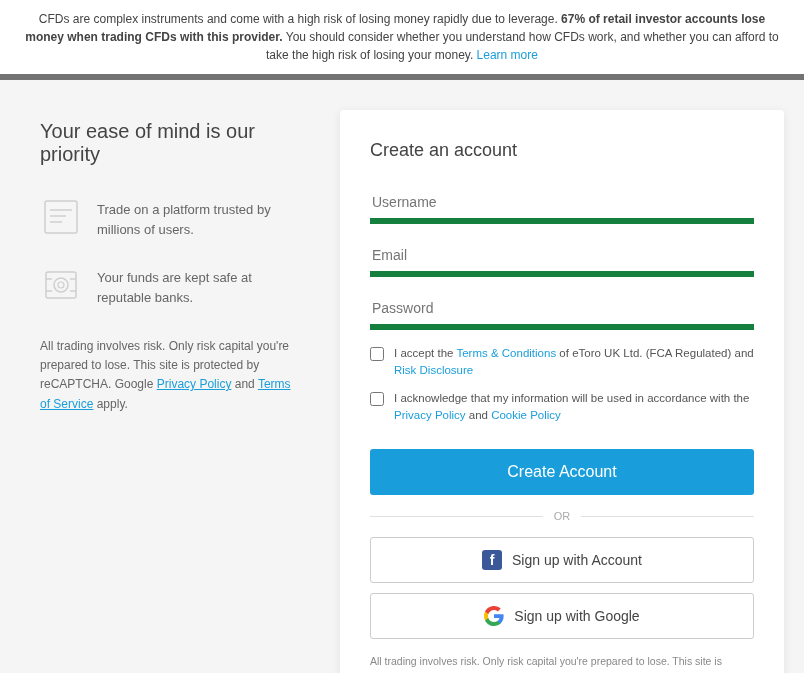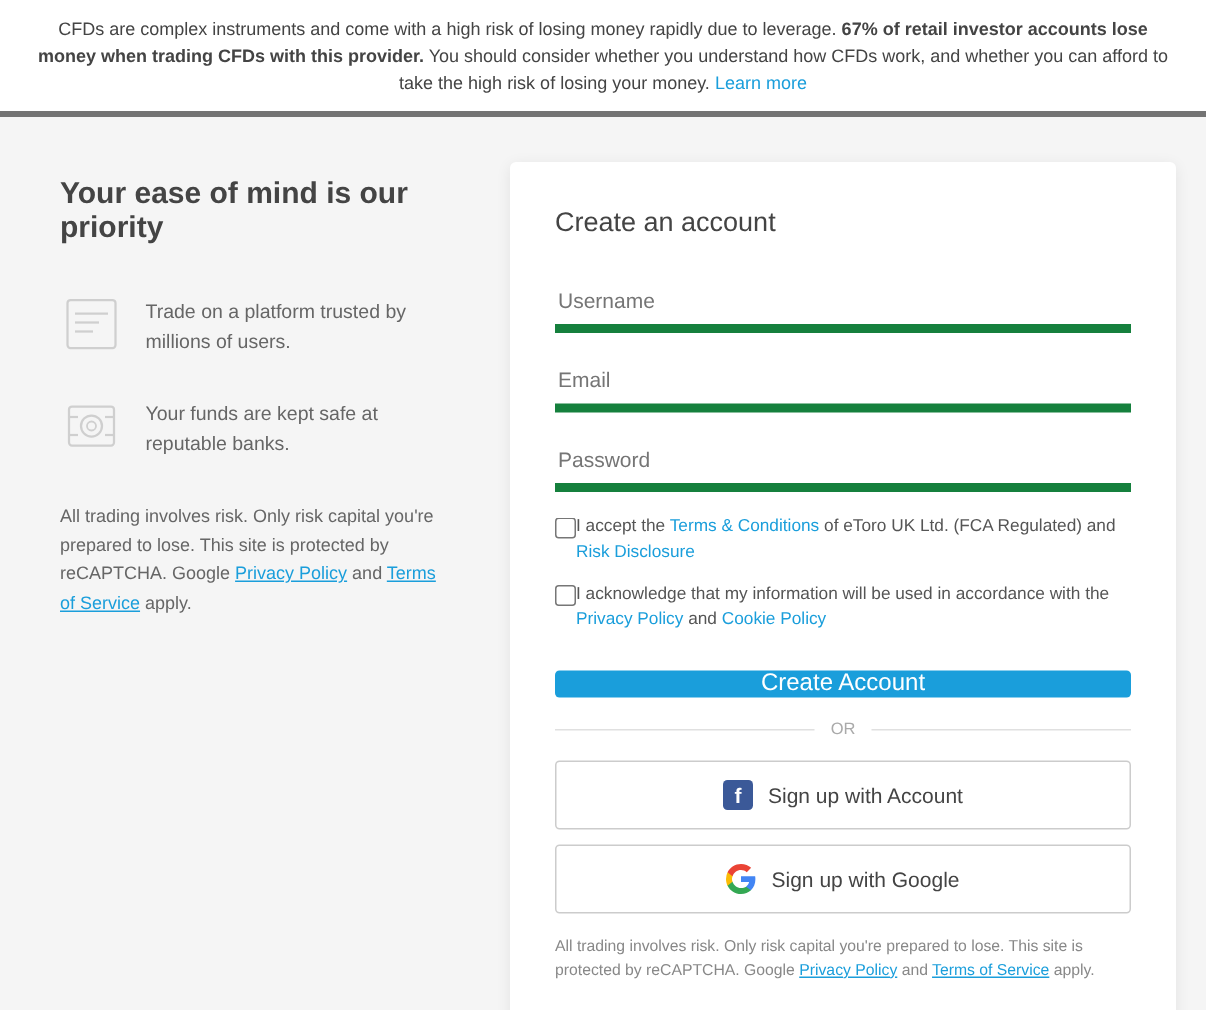--- a/index.html
+++ b/index.html
@@ -7,21 +7,21 @@
       font-family: Arial, sans-serif;
       background: #f5f5f5;
       width: 804px;
       min-height: 673px;
       font-size: 13px;
       color: #333;
     }
 
     .top-banner {
       background: #fff;
-      border-bottom: 4px solid #737373;
+      border-bottom: 6px solid #737373;
       padding: 10px 20px;
       font-size: 12px;
       color: #444;
       line-height: 1.5;
       text-align: center;
     }
     .top-banner strong { font-weight: bold; }
     .top-banner a { color: #1a9edb; text-decoration: none; }
 
     .main-content {
@@ -32,33 +32,33 @@
     }
 
     
     .left-panel {
       flex: 0 0 300px;
       padding: 10px 20px;
     }
 
     .left-panel h2 {
       font-size: 20px;
-      font-weight: 700;
+      font-weight: 400;
       color: #444;
       margin-bottom: 30px;
     }
 
     .feature-list {
       list-style: none;
       margin-bottom: 30px;
     }
 
     .feature-item {
       display: flex;
-      align-items: center;
+      align-items: flex-start;
       gap: 15px;
       margin-bottom: 25px;
     }
 
     .feature-icon {
       width: 42px;
       height: 42px;
       flex-shrink: 0;
       opacity: 0.5;
     }
@@ -109,21 +109,21 @@
       padding: 8px 2px;
       font-size: 14px;
       color: #999;
       outline: none;
       background: transparent;
     }
 
     .checkbox-group {
       display: flex;
       align-items: flex-start;
-      gap: 0;
+      gap: 10px;
       margin-bottom: 10px;
     }
 
     .checkbox-group input[type="checkbox"] {
       margin-top: 2px;
       flex-shrink: 0;
       width: 14px;
       height: 14px;
       border: 1px solid #aaa;
       cursor: pointer;
@@ -135,20 +135,21 @@
       line-height: 1.5;
     }
 
     .checkbox-label a {
       color: #1a9edb;
       text-decoration: none;
     }
 
     .create-account-btn {
       width: 100%;
+      padding: 14px;
       background: #1a9edb;
       color: #fff;
       border: none;
       border-radius: 3px;
       font-size: 16px;
       cursor: pointer;
       margin-top: 15px;
       font-weight: 500;
     }
 

